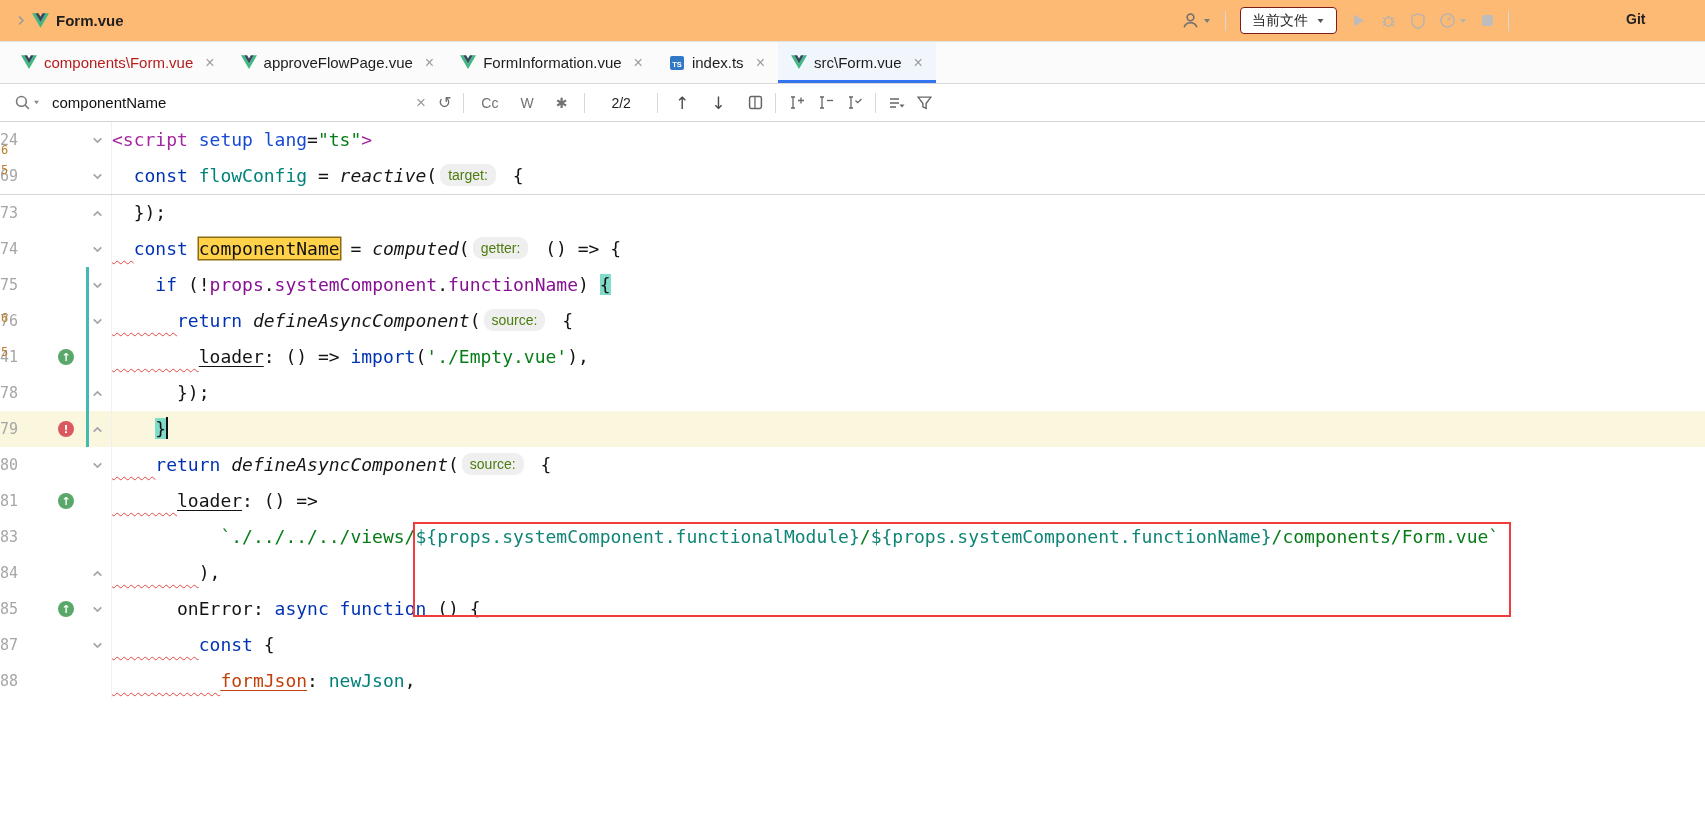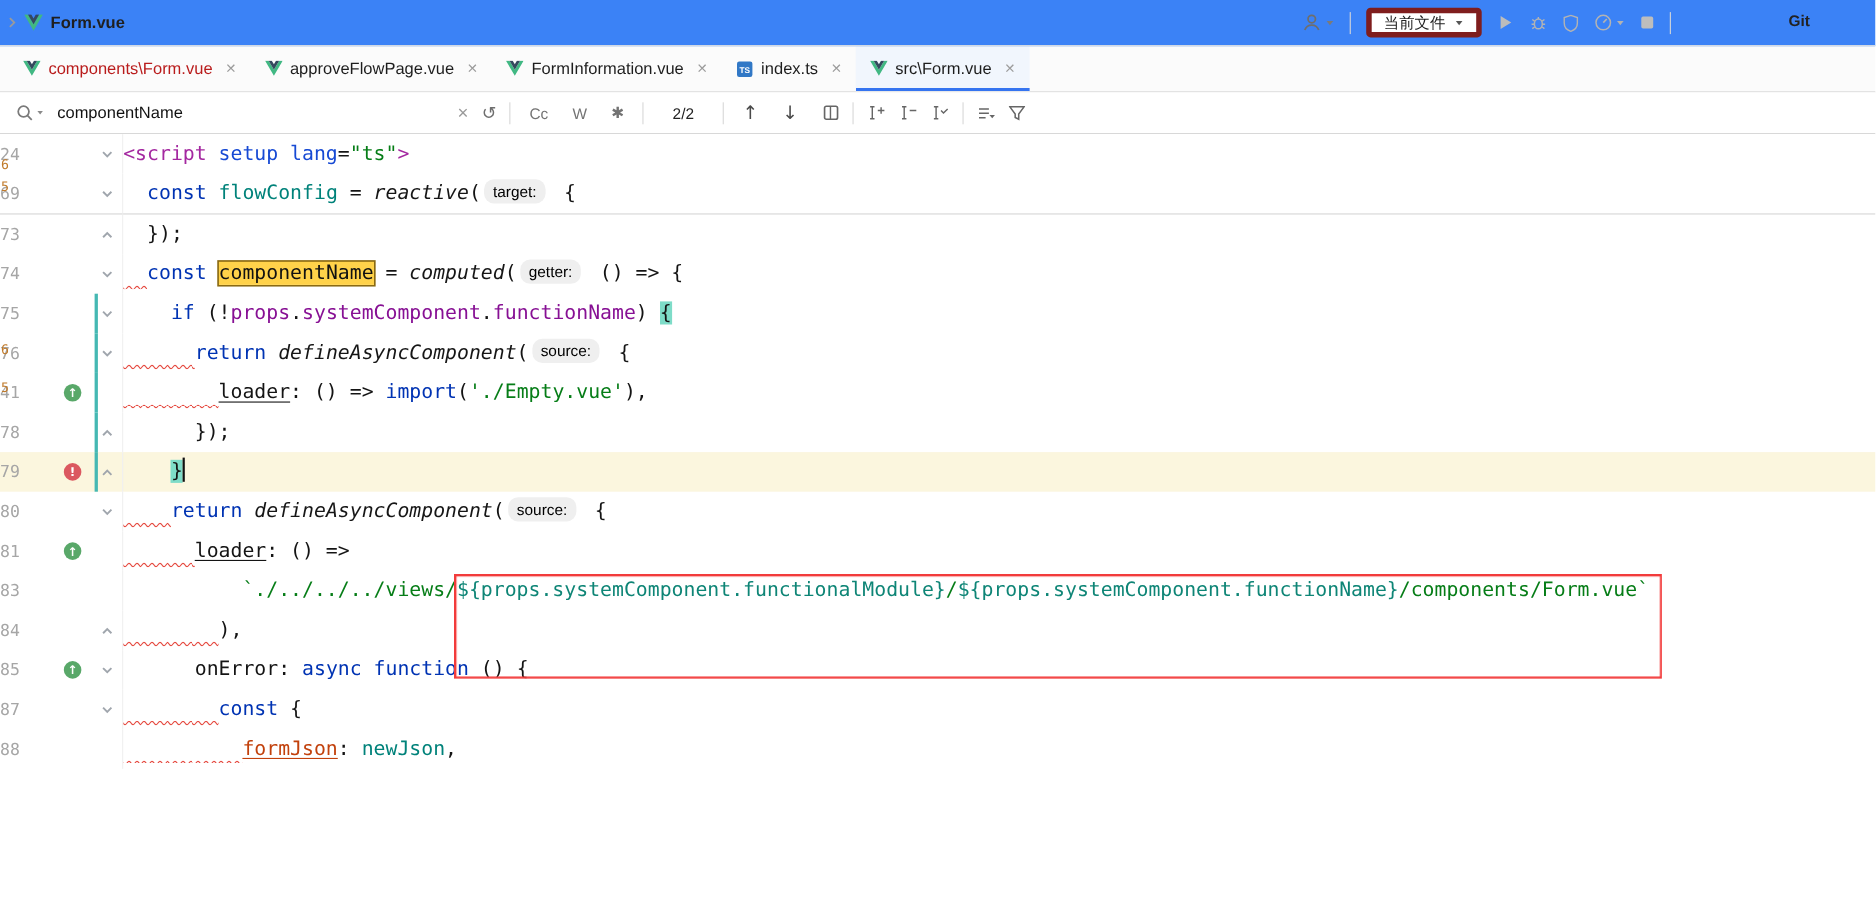--- a/index.html
+++ b/index.html
@@ -1,26 +1,26 @@
 <!DOCTYPE html>
 <html><head>
 <meta charset="utf-8">
 <style>
   *{margin:0;padding:0;box-sizing:border-box}
   html,body{width:1705px;height:820px;overflow:hidden;background:#fff;
     font-family:"Liberation Sans",sans-serif;color:#1f1f1f;position:relative}
 
   
-  .titlebar{height:42px;display:flex;align-items:center;padding:0 6px;
-    background:#3b82f6;border-bottom:1px solid #E3E3E3;position:relative}
+  .titlebar{height:42px;display:flex;align-items:center;padding:0 16px;
+    background:#fdba74;border-bottom:1px solid #E3E3E3;position:relative}
   .tb-title{font-size:15px;font-weight:bold;margin-left:7px}
   .tb-right{margin-left:auto;margin-right:180px;display:flex;align-items:center;gap:14px}
   .iconbtn{display:flex;align-items:center;gap:3px;cursor:default}
   .vdiv{width:1px;height:20px;background:#D8D8D8}
-  .runcfg{height:27px;border:5px solid #7f1d1d;border-radius:4px;display:flex;
+  .runcfg{height:27px;border:1px solid #7f1d1d;border-radius:4px;display:flex;
     align-items:center;gap:8px;padding:0 11px;font-size:14px;background:#fff;color:#222}
   .git-label{position:absolute;left:1626px;top:11px;font-size:14px;color:#222;font-weight:bold}
 
   
   .tabbar{height:42px;display:flex;align-items:stretch;background:#FBFBFB;
     border-bottom:1px solid #D9D9D9;padding-left:8px}
   .tab{display:flex;align-items:center;gap:7px;padding:0 13px;font-size:15px;color:#1d1d1d}
   .tab.active{background:#F1F6FD;box-shadow:inset 0 -3px 0 #3574F0}
   .tab-ic{display:flex;align-items:center}
   .tab-x{color:#9C9C9C;font-size:16px;margin-left:5px;line-height:1}
@@ -61,21 +61,21 @@
   .s-varU{color:#c2410c;text-decoration:underline;text-underline-offset:3px}
   .s-fn{font-style:italic;color:#161616}
   .s-plain{color:#141414}
   .s-objU{color:#141414;text-decoration:underline;text-underline-offset:3px}
   .s-interp{color:#0E8576}
   .s-ws{}
   .s-wsErr{text-decoration:underline wavy #E5493F;text-decoration-thickness:1px;text-underline-offset:5px}
   .s-hlSearch{background:#FFD24A;box-shadow:0 0 0 1.5px #8A6A12;color:#111}
   .s-hlBrace{background:#7EDCC8}
 
-  .inlay{display:inline-block;background:#EFEFEF;color:#000000;border-radius:9px;
+  .inlay{display:inline-block;background:#EFEFEF;color:#4d7c0f;border-radius:9px;
     font:14px/20px "Liberation Sans",sans-serif;padding:1px 8px;margin:0 6px 0 3px;
     vertical-align:2px}
   .caret{display:inline-block;width:2px;height:22px;background:#111;vertical-align:-4px}
 
   .annotation{position:absolute;border:2.5px solid #F23B3B;z-index:6;pointer-events:none}
   .edge{position:absolute;left:1px;z-index:9;color:#C07A2A;
     font:12px "DejaVu Sans Mono",monospace}
 </style>
 </head>
 <body>

